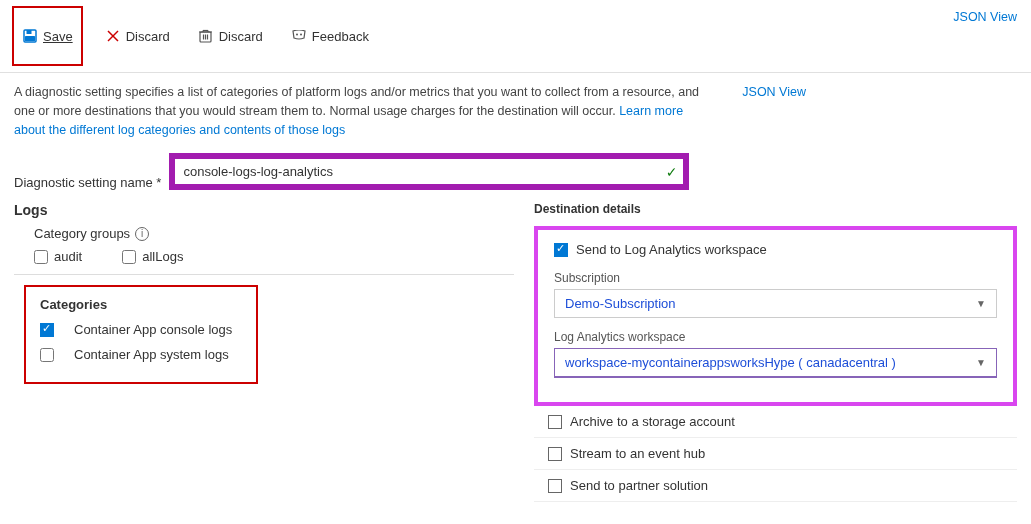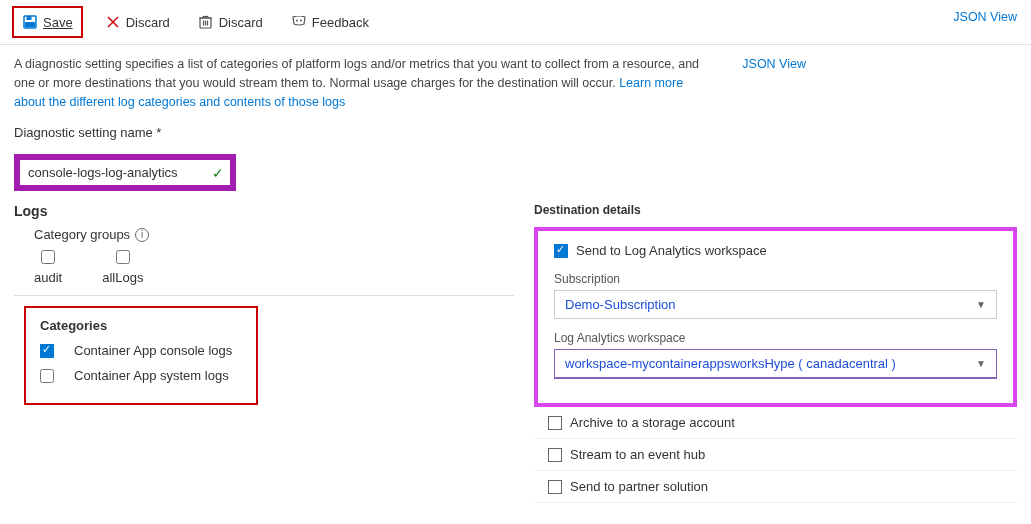--- a/index.html
+++ b/index.html
@@ -27,21 +27,21 @@
       gap: 5px;
       background: none;
       border: none;
       cursor: pointer;
       font-size: 13px;
       color: #333;
       padding: 3px 6px;
     }
     .save-btn {
       border: 2px solid #c00;
-      padding: 6px 8px;
+      padding: 20px 8px;
       text-decoration: underline;
     }
     .toolbar-icon {
       width: 16px;
       height: 16px;
       display: inline-flex;
       align-items: center;
       justify-content: center;
     }
 
@@ -61,24 +61,23 @@
       top: 10px;
       color: #0078d4;
       font-size: 12.5px;
       text-decoration: none;
       cursor: pointer;
     }
 
     
     .setting-name-row {
       display: flex;
-      align-items: flex-start;
+      align-items: flex-end;
       padding: 8px 14px;
-      gap: 14px;
-      flex-direction: column;
+      gap: 8px;
     }
     .setting-name-label {
       font-size: 13px;
       color: #333;
       white-space: nowrap;
     }
     .setting-name-input-wrap {
       flex: 1;
       max-width: 520px;
       border: 6px solid #a21caf;
@@ -146,21 +145,20 @@
     .checkboxes-row {
       display: flex;
       gap: 40px;
       margin-left: 20px;
       margin-bottom: 10px;
     }
     .checkbox-item {
       display: flex;
       align-items: center;
       gap: 6px;
-      flex-direction: column;
     }
     .checkbox-input {
       width: 14px;
       height: 14px;
       cursor: pointer;
       accent-color: #0078d4;
     }
     .checkbox-label {
       font-size: 13px;
       color: #333;

